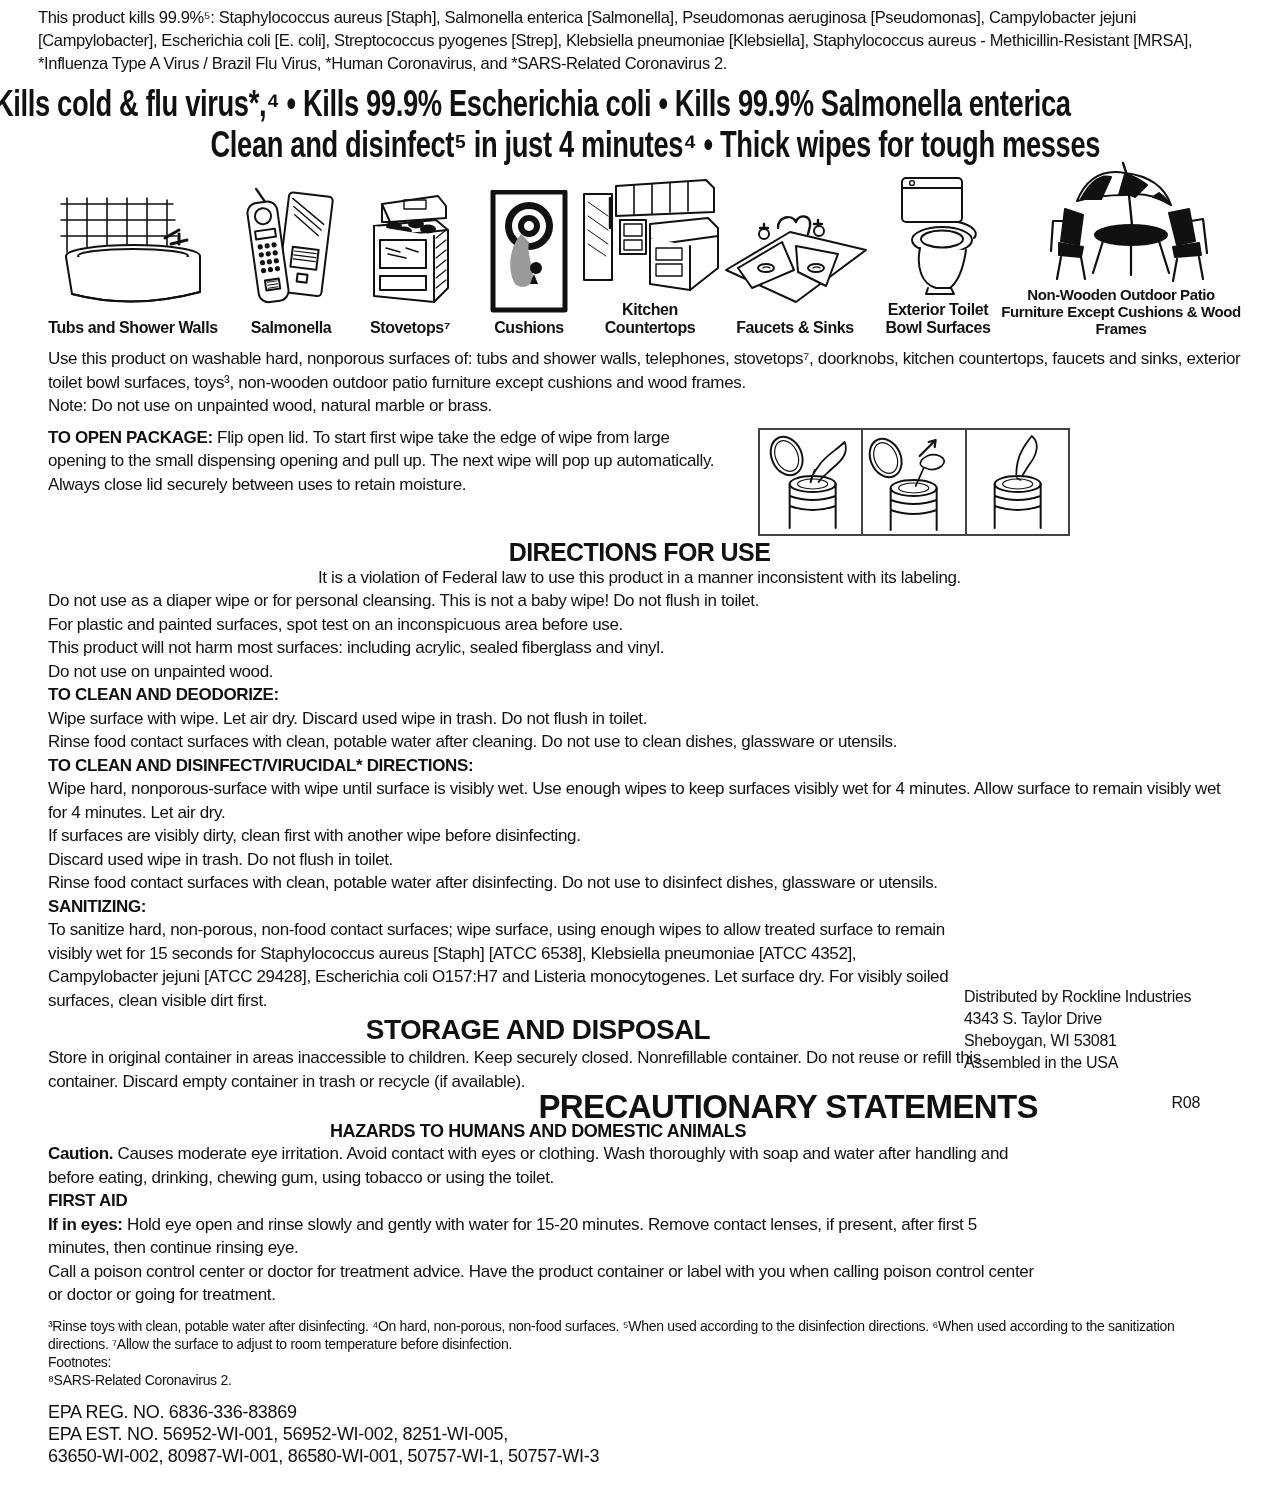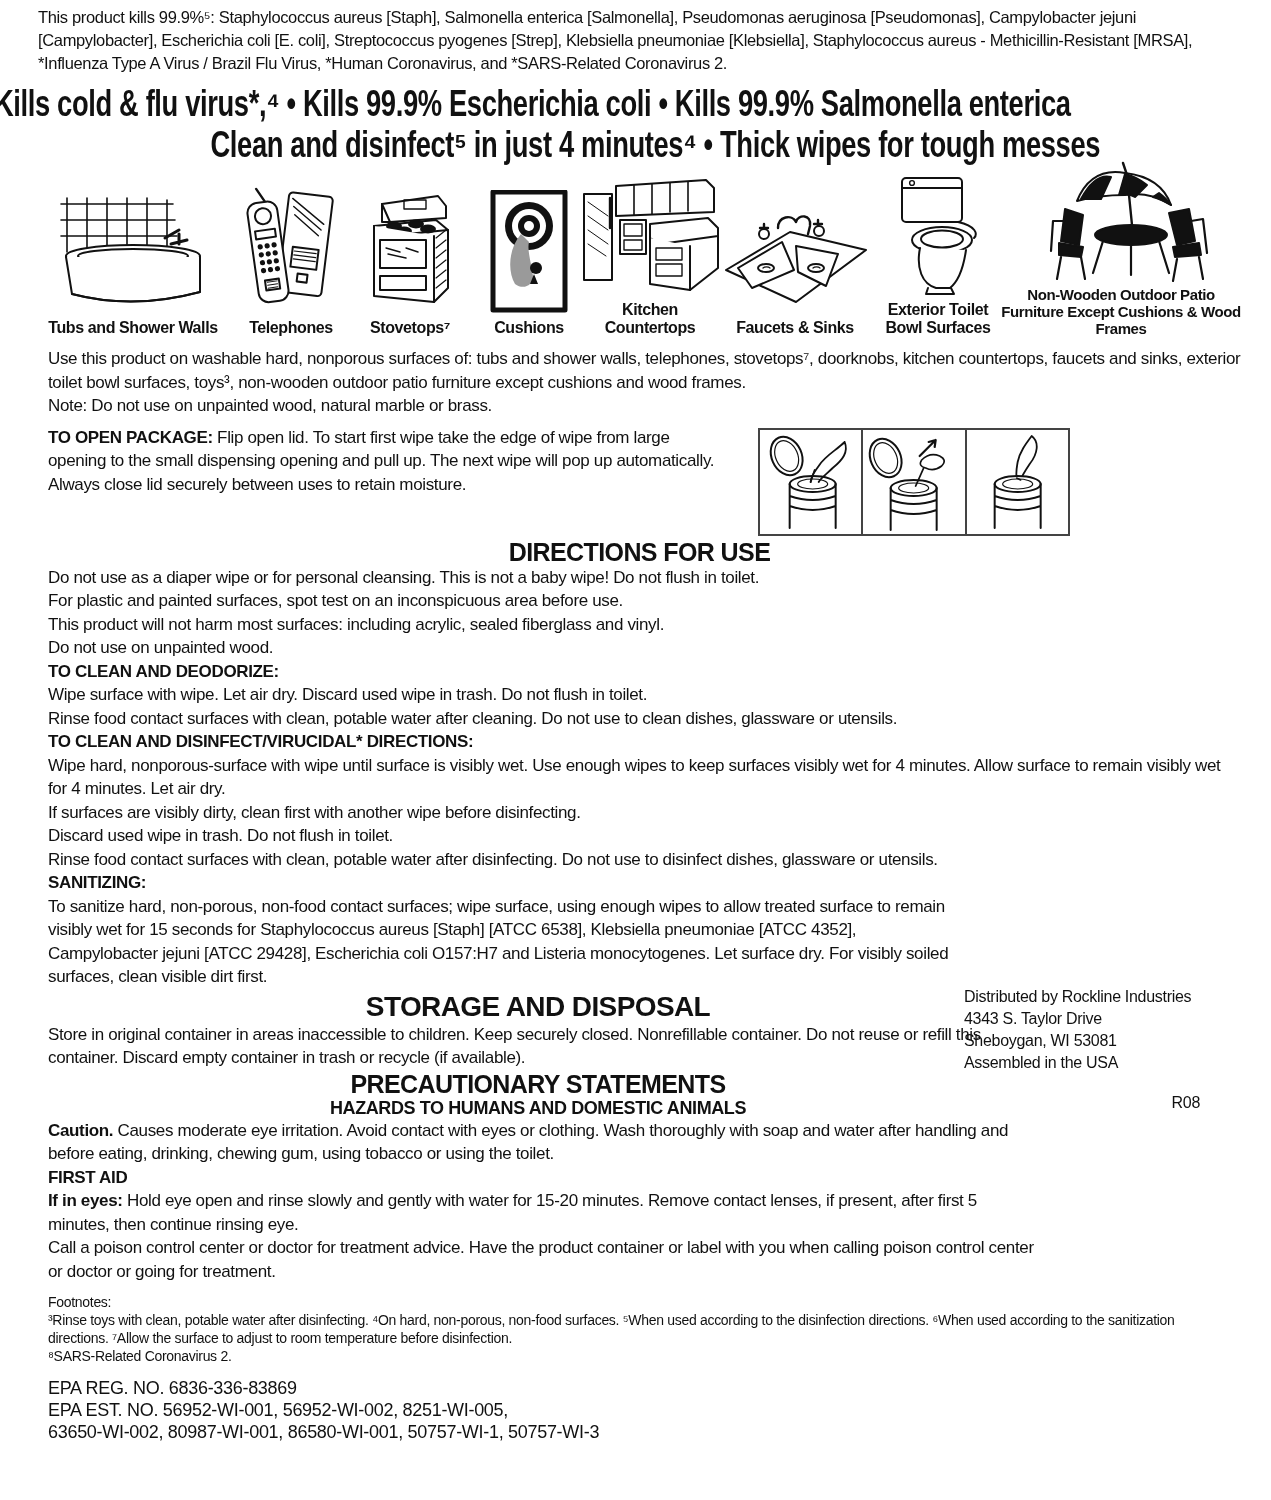--- a/index.html
+++ b/index.html
@@ -36,21 +36,21 @@
   .panel:last-child { border-right:none; }
   .panel svg { display:block; width:100%; height:100%; }
 
   .dfu-title { text-align:center; font-weight:700; font-size:25px; line-height:28px; letter-spacing:-0.6px; margin-top:2px; }
   .federal { text-align:center; }
   .dir-line { margin-left:10px; }
   .sanitize { max-width:915px; }
 
   .left-col { width:1000px; }
   .big-title { text-align:center; font-weight:700; font-size:28px; line-height:32px; letter-spacing:-0.6px; margin-top:2px; }
-  .prec-title { text-align:center; font-weight:700; font-size:25px; line-height:28px; letter-spacing:-0.6px; }
+  .prec-title { text-align:right; font-weight:700; font-size:33px; line-height:28px; letter-spacing:-0.6px; }
   .hazards { text-align:center; font-weight:700; font-size:18px; line-height:21px; letter-spacing:-0.4px; }
 
   .distributor { position:absolute; left:964px; top:986px; width:236px; font-size:16px; line-height:22px; letter-spacing:-0.3px; }
   .r08 { text-align:right; margin-top:18px; }
 
   .footnotes { margin-top:10px; margin-left:10px; font-size:14px; line-height:18px; letter-spacing:-0.3px; max-width:1165px; }
   .epa { margin-top:12px; margin-left:10px; font-size:18px; line-height:22px; letter-spacing:-0.3px; }
 
   svg { stroke-linecap:round; stroke-linejoin:round; }
 </style>
@@ -111,21 +111,21 @@
                 <circle cx="32" cy="76" r="2.6"></circle>
               <circle cx="18" cy="84" r="2.6"></circle>
                 <circle cx="25" cy="84" r="2.6"></circle>
                 <circle cx="32" cy="84" r="2.6"></circle>
             </g>
             <rect x="18" y="94" width="14" height="10"></rect>
             <path d="M20 96 h10 M20 99 h10 M20 102 h10" stroke-width="1"></path>
           </g>
         </svg>
       </span>
-      <div class="cap">Telephones</div>
+      <div class="cap">Salmonella</div>
     </div>
 
     <div class="surface w-stove">
       <span class="art">
         <svg width="100" height="128" viewBox="0 0 100 128" fill="none" stroke="#111" stroke-width="2">
           <path d="M22 16 L78 8 L86 18 L86 30 L30 34 Z" fill="#fff"></path>
           <rect x="44" y="12" width="22" height="9" stroke-width="1.4"></rect>
           <path d="M22 16 L22 34 L30 34"></path>
           <path d="M14 38 L76 32 L88 42 L26 48 Z" fill="#fff"></path>
           <ellipse cx="34" cy="38" rx="7" ry="3.5" fill="#111"></ellipse>
@@ -280,20 +280,21 @@
           <ellipse cx="50" cy="54" rx="23" ry="8" fill="#fff"></ellipse>
           <ellipse cx="50" cy="54" rx="15" ry="5" stroke-width="1.2"></ellipse>
           <path d="M49 48 l4 2" stroke-width="1.6"></path>
           <path d="M27 54 V98 M73 54 V98 M27 66 Q50 74 73 66 M27 76 Q50 84 73 76"></path>
         </svg>
       </div>
     </div>
   </div>
 
   <div class="dfu-title">DIRECTIONS FOR USE</div>
+  <p class="federal body-text">It is a violation of Federal law to use this product in a manner inconsistent with its labeling.</p>
 
   <p class="dir-line body-text">Do not use as a diaper wipe or for personal cleansing. This is not a baby wipe! Do not flush in toilet.</p>
   <p class="dir-line body-text">For plastic and painted surfaces, spot test on an inconspicuous area before use.</p>
   <p class="dir-line body-text">This product will not harm most surfaces: including acrylic, sealed fiberglass and vinyl.</p>
   <p class="dir-line body-text">Do not use on unpainted wood.</p>
   <p class="dir-line body-text bold">TO CLEAN AND DEODORIZE:</p>
   <p class="dir-line body-text">Wipe surface with wipe. Let air dry. Discard used wipe in trash. Do not flush in toilet.</p>
   <p class="dir-line body-text">Rinse food contact surfaces with clean, potable water after cleaning. Do not use to clean dishes, glassware or utensils.</p>
   <p class="dir-line body-text bold">TO CLEAN AND DISINFECT/VIRUCIDAL* DIRECTIONS:</p>
   <p class="dir-line body-text">Wipe hard, nonporous-surface with wipe until surface is visibly wet. Use enough wipes to keep surfaces visibly wet for 4 minutes. Allow surface to remain visibly wet for 4 minutes. Let air dry.</p>
@@ -318,22 +319,22 @@
 
   <div class="distributor">
     <div>Distributed by Rockline Industries</div>
     <div>4343 S. Taylor Drive</div>
     <div>Sheboygan, WI 53081</div>
     <div>Assembled in the USA</div>
     <div class="r08">R08</div>
   </div>
 
   <div class="footnotes">
+    <div>³Rinse toys with clean, potable water after disinfecting. ⁴On hard, non-porous, non-food surfaces. ⁵When used according to the disinfection directions. ⁶When used according to the sanitization directions. ⁷Allow the surface to adjust to room temperature before disinfection.</div>
     <div>Footnotes:</div>
-    <div>³Rinse toys with clean, potable water after disinfecting. ⁴On hard, non-porous, non-food surfaces. ⁵When used according to the disinfection directions. ⁶When used according to the sanitization directions. ⁷Allow the surface to adjust to room temperature before disinfection.</div>
     <div>⁸SARS-Related Coronavirus 2.</div>
   </div>
 
   <div class="epa">
     <div>EPA REG. NO. 6836-336-83869</div>
     <div>EPA EST. NO. 56952-WI-001, 56952-WI-002, 8251-WI-005,</div>
     <div>63650-WI-002, 80987-WI-001, 86580-WI-001, 50757-WI-1, 50757-WI-3</div>
   </div>
 
 </div>

